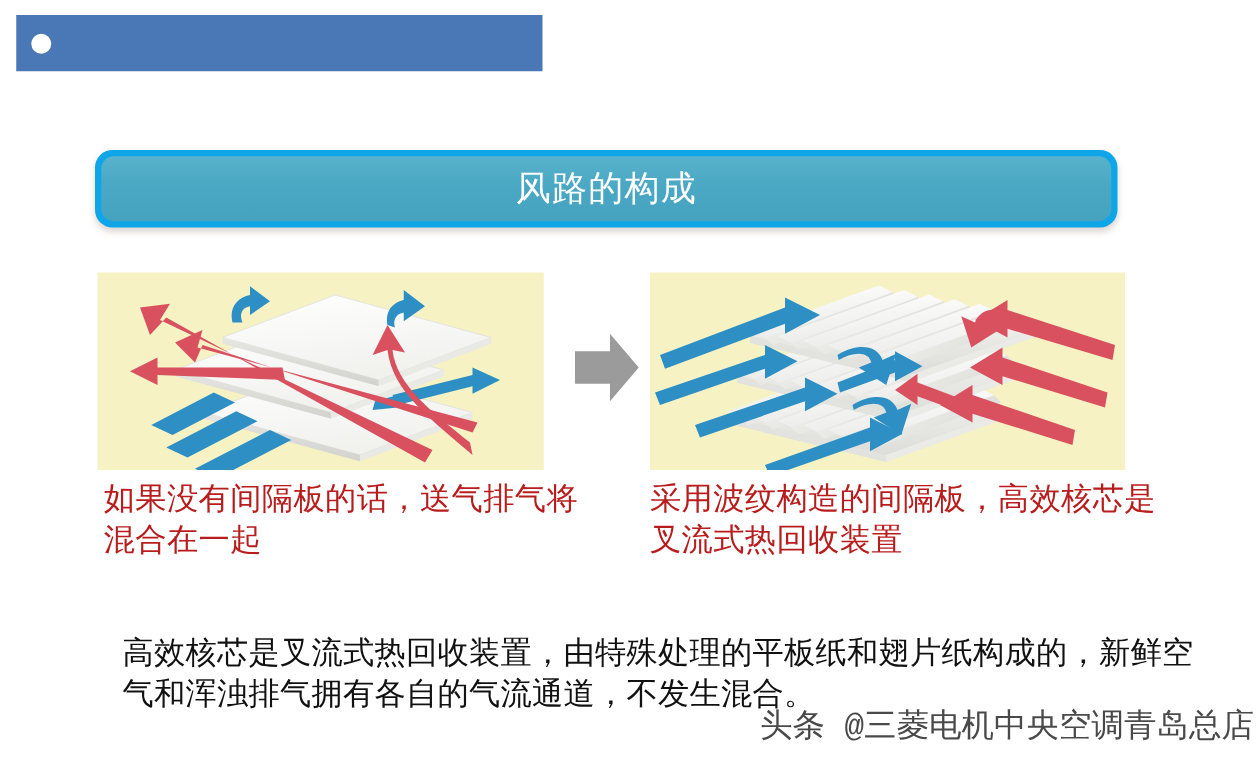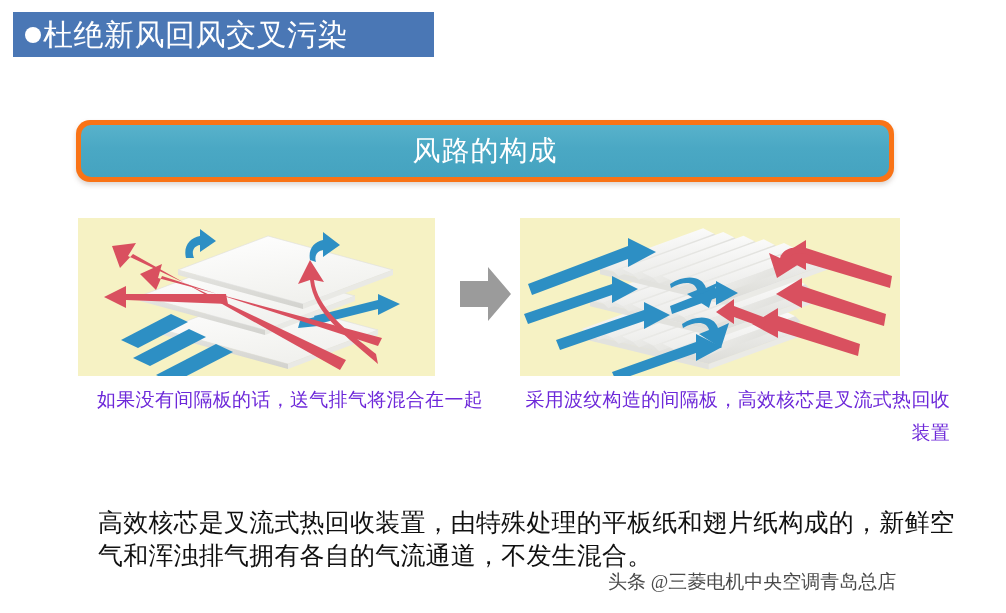--- a/index.html
+++ b/index.html
@@ -47,21 +47,21 @@
     white-space: nowrap;
   }
 
   
   #section-header-frame {
     position: absolute;
     left: 76px;
     top: 120px;
     width: 818px;
     height: 62px;
-    background: #f97316;
+    background: #0ea5e9;
     border-radius: 14px;
     box-shadow: 0 3px 5px rgba(140,120,110,0.30);
     box-sizing: border-box;
     padding: 5px;
   }
   #section-header-bar {
     width: 100%;
     height: 100%;
     border-radius: 10px;
     background: linear-gradient(180deg, #58b2cb 0%, #4aa8c4 45%, #45a3c0 100%);
@@ -93,25 +93,24 @@
     left: 458px;
     top: 263px;
     width: 55px;
     height: 62px;
   }
   #transition-arrow svg { display: block; width: 100%; height: 100%; }
 
   
   .caption {
     position: absolute;
-    font-size: 19px;
+    font-size: 25px;
     line-height: 33px;
-    color: #6d28d9;
+    color: #b91c1c;
     letter-spacing: 0.3px;
-    text-align: right;
   }
   #caption-left  { left: 83px;  top: 383px; width: 400px; }
   #caption-right { left: 520px; top: 383px; width: 430px; }
 
   
   #body-paragraph {
     position: absolute;
     left: 88px;
     top: 506px;
     width: 866px;
@@ -120,34 +119,33 @@
     color: #111111;
     letter-spacing: 0.2px;
     margin-left: 10px;
   }
 
   
   #watermark {
     position: absolute;
     left: 608px;
     top: 567px;
-    font-size: 19px;
+    font-size: 26px;
     line-height: 30px;
     color: #3a3a3a;
-    font-family: Liberation Serif, serif;
+    font-family: Liberation Mono, monospace;
     white-space: nowrap;
     opacity: 0.92;
   }
 </style>
 </head>
 <body>
 
 <div id="title-banner">
   <span id="title-bullet"></span>
-  <span id="title-text">杜绝新风回风交叉污染</span>
 </div>
 
 <div id="section-header-frame">
   <div id="section-header-bar">
     <span id="section-header-text">风路的构成</span>
   </div>
 </div>
 
 <div class="figure-panel" id="figure-panel-left">
   <svg viewBox="0 0 357 158" xmlns="http://www.w3.org/2000/svg">

